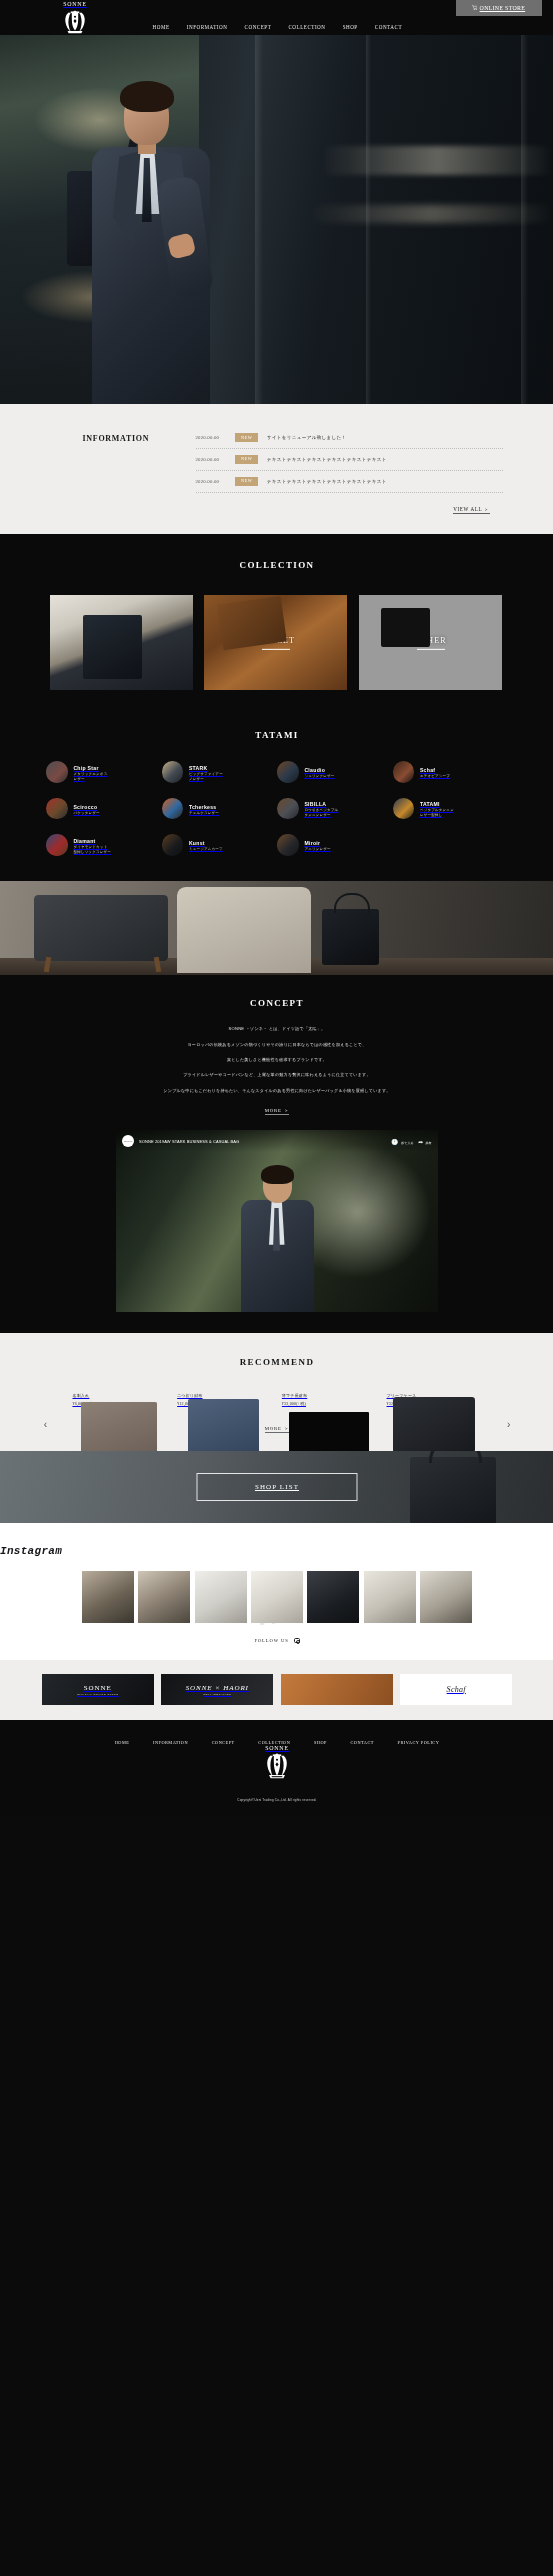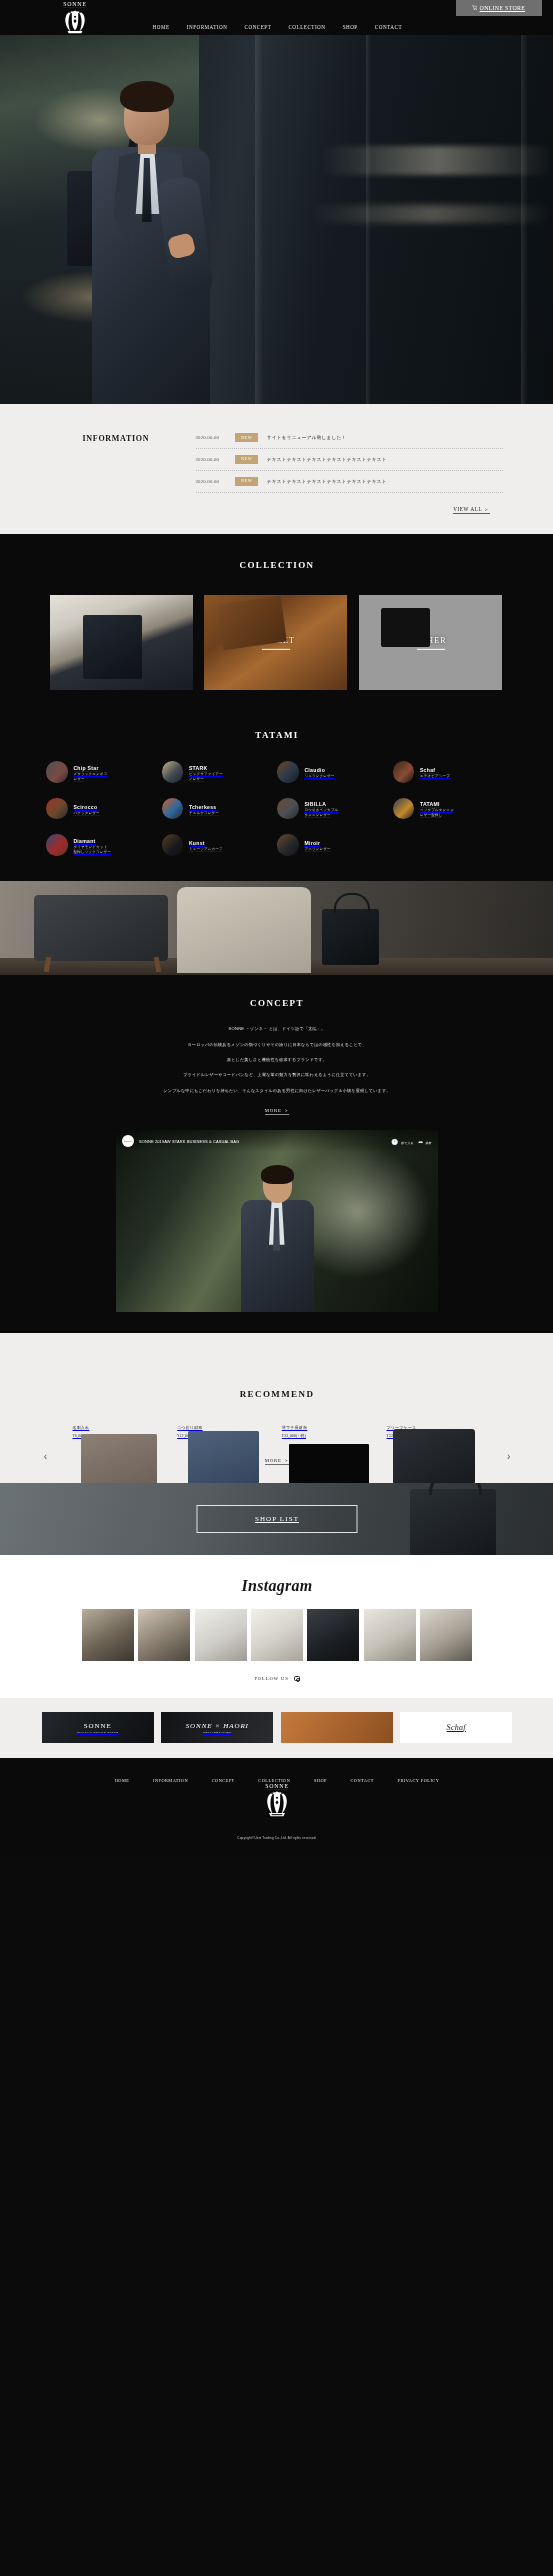--- a/index.html
+++ b/index.html
@@ -105,21 +105,21 @@
     font-family:"Liberation Serif",serif; font-size:5.1px; letter-spacing:0.6px;
     color:#202124; border-bottom:0.5px solid #5d5e61; padding-bottom:1.6px; cursor:pointer;
   }
 
   
   .collection{ background:#0a0a0a; padding:26px 0 21.5px; }
   .sec-title{
     font-family:"Liberation Serif", serif; text-align:center;
     color:#fff; font-size:9px; letter-spacing:1.4px;
   }
-  .sec-title.dark{ color:#151618;margin-top:32px; }
+  .sec-title.dark{ color:#151618; }
   .coll-grid{ width:455px; margin:25px auto 0; display:flex; gap:11.8px; }
   .coll-card{ position:relative; width:143px; height:95px; overflow:hidden; cursor:pointer; }
   .coll-label{
     position:absolute; left:0; right:0; top:50%; transform:translateY(-50%);
     text-align:center;
     font-family:"Liberation Serif",serif; color:#fff;
     font-size:8px; letter-spacing:1.1px; text-shadow:0 0.5px 3.2px rgba(0,0,0,.7);
   }
   .coll-label i{ display:block; width:28px; height:0.5px; background:#fff; margin:4.8px auto 0; }
   .img-bag{background:linear-gradient(160deg,#e6e2da 0%,#cbc7bd 26%,#8c8578 48%,#2b2f36 56%,#181c22 100%);}
@@ -220,22 +220,22 @@
     position:absolute; left:50%; top:50%; transform:translate(-50%,-50%);
     width:161px; height:28px; border:0.5px solid rgba(255,255,255,.85);
     display:flex; align-items:center; justify-content:center;
     font-family:"Liberation Serif",serif; color:#fff; font-size:7px; letter-spacing:1.1px;
     cursor:pointer; background:rgba(0,0,0,.06);
   }
 
   
   .instagram{ background:#fff; padding:21.5px 0 16px; position:relative; }
   .insta-title{
-    text-align:center; font-family:Liberation Serif, serif;
-    font-size:16px; color:#16171a; font-style:italic; letter-spacing:0.3px;
+    font-family:Liberation Mono, monospace;
+    font-size:11px; color:#16171a; font-style:italic; letter-spacing:0.3px;
   }
   .insta-watermark{
     position:absolute; left:0; right:0; top:52px; text-align:center;
     font-family:"Liberation Serif",serif; font-size:52px; color:#e6e6e6;
     line-height:1; user-select:none;
   }
   .insta-row{ position:relative; width:457px; margin:14px auto 0; display:flex; gap:4.3px; justify-content:center; }
   .insta-cell{ width:52px; height:52px; cursor:pointer; }
   .i1{background:linear-gradient(150deg,#b9ad9c,#6c6355 55%,#3a362f);}
   .i2{background:linear-gradient(150deg,#cfc6b8,#8d8274 50%,#4b463d);}

